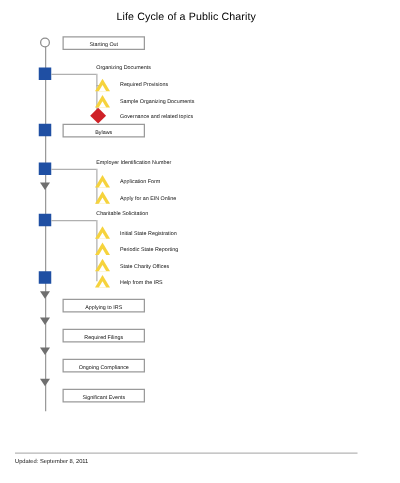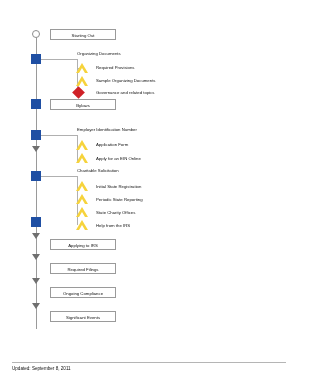--- a/index.html
+++ b/index.html
@@ -148,20 +148,21 @@
     top: 366px;
     font-size: 4.6px;
     color: #111;
   }
 </style>
 </head>
 <body>
 
 <div id="page">
 
+  <div id="title">Life Cycle of a Public Charity</div>
 
   <div class="spine spine-top"></div>
 
   <div class="start-dot"></div>
 
   <div class="stage" style="left:50px; top:29px; width:66px;">Starting Out</div>
 
   <div class="sq" style="top:54px;"></div>
   <div class="hconn" style="left:41px; top:59px; width:36px;"></div>
   <div class="section-head" style="left:77px; top:51px;">Organizing Documents</div>

